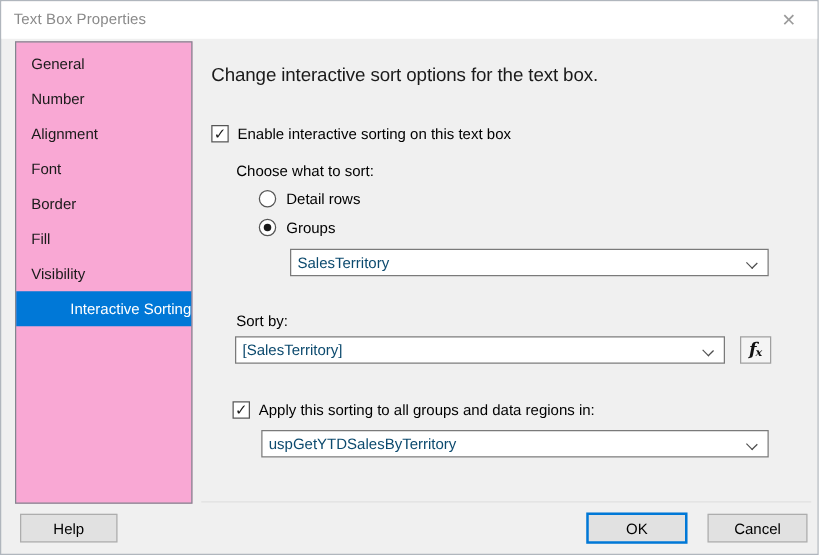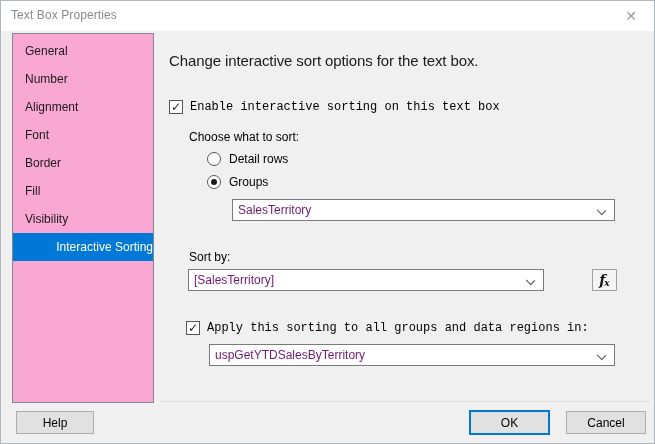--- a/index.html
+++ b/index.html
@@ -42,41 +42,41 @@
 
   .label12 { font-size:12px; color:#000000; white-space:nowrap; }
 
   
   .checkrow { position:absolute; display:flex; align-items:center; }
   .cbox {
     width:14px; height:14px; background:#ffffff; border:1px solid #555555;
     display:inline-flex; align-items:center; justify-content:center;
     font-size:12px; line-height:12px; color:#1a1a1a; flex:0 0 auto;
   }
-  .checkrow .lbl { margin-left:7px;font-family:Liberation Mono, monospace; }
+  .checkrow .lbl { margin-left:7px; }
 
   
   .radiorow { position:absolute; display:flex; align-items:flex-start; }
   .rad {
     width:14px; height:14px; border:1px solid #555555; border-radius:50%;
     background:#ffffff; position:relative; flex:0 0 auto;
   }
   .rad.checked::after {
     content:""; position:absolute; left:3px; top:3px; width:6px; height:6px;
     border-radius:50%; background:#1a1a1a;
   }
   .radiorow .lbl { margin-left:8px; }
 
   
   .dropdown {
     position:absolute; height:22px; background:#ffffff;
     border:1px solid #7a7a7a; display:flex; align-items:center;
     padding-left:5px; cursor:default;
   }
-  .dropdown .value { font-size:12px; color:#701a75; white-space:nowrap; }
+  .dropdown .value { font-size:12px; color:#0c4a6e; white-space:nowrap; }
   .chev {
     position:absolute; right:9px; top:7px; width:7px; height:7px;
     border-right:1.4px solid #4d4d4d; border-bottom:1.4px solid #4d4d4d;
     transform:rotate(45deg) scaleY(0.9);
   }
 
   
   .fxbtn {
     position:absolute; left:591px; top:268px; width:25px; height:22px;
     background:#f4f4f4; border:1px solid #a0a0a0;
@@ -148,21 +148,21 @@
     <span class="lbl label12">Groups</span>
   </div>
 
   <div class="dropdown" style="left:231px; top:198px; width:383px;">
     <span class="value">SalesTerritory</span>
     <span class="chev"></span>
   </div>
 
   <div class="label12" style="position:absolute; left:188px; top:249px;">Sort by:</div>
 
-  <div class="dropdown" style="left:187px; top:268px; width:356px;">
+  <div class="dropdown" style="left:187px; top:268px; width:392px;">
     <span class="value">[SalesTerritory]</span>
     <span class="chev"></span>
   </div>
 
   <div class="fxbtn">
     <span class="f">f</span>
     <span class="x">x</span>
   </div>
 
   <div class="checkrow" style="left:185px; top:320px;">

